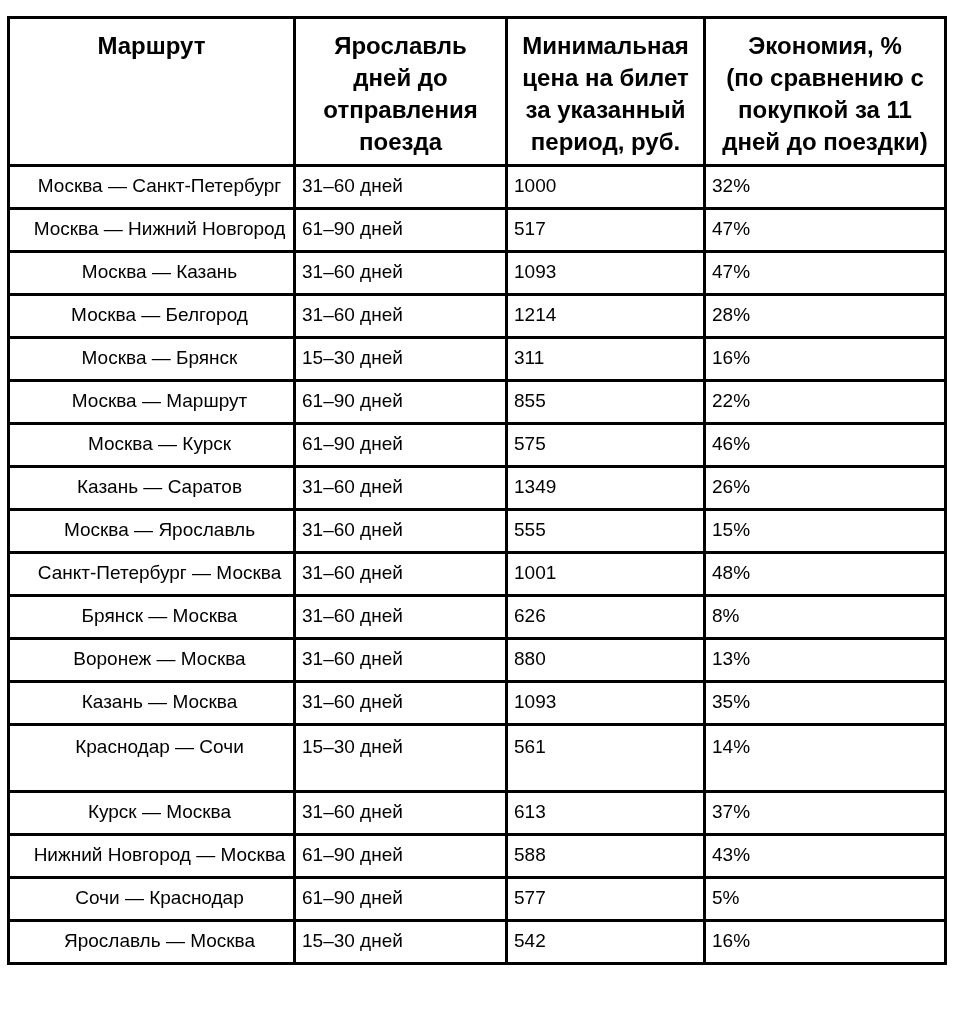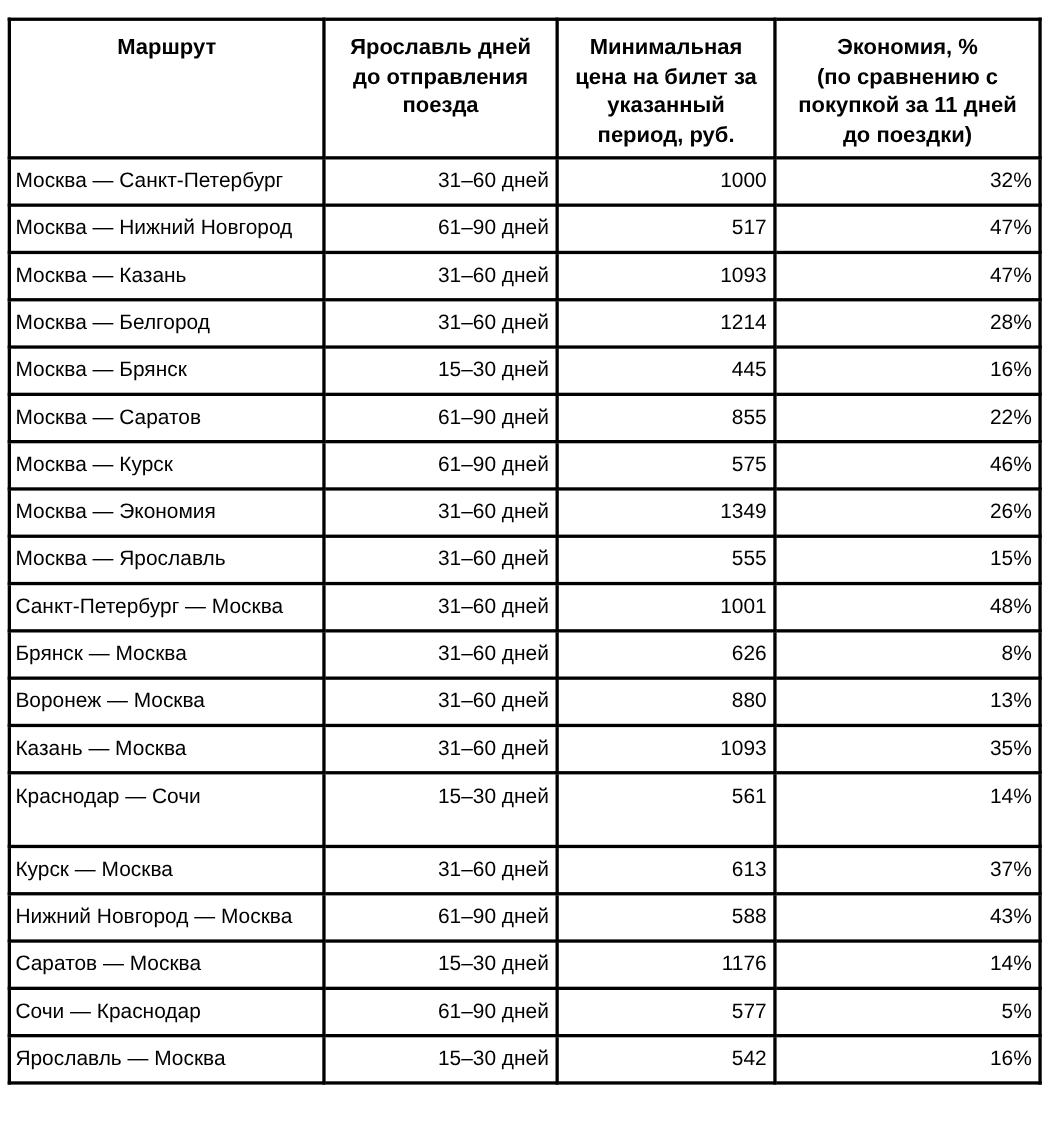--- a/index.html
+++ b/index.html
@@ -21,43 +21,43 @@
   col.c0 { width: 286px; }
   col.c1 { width: 212px; }
   col.c2 { width: 198px; }
   col.c3 { width: 241px; }
   th, td {
     border: 3px solid #000000;
     overflow: hidden;
   }
   thead tr { height: 112px; }
   th {
-    font-size: 20px;
+    font-size: 24px;
     font-weight: bold;
     text-align: center;
     vertical-align: top;
     padding: 11px 10px 6px 10px;
     line-height: 1.33;
     white-space: pre-line;
   }
   tbody tr { height: 43px; }
   tbody tr.tall { height: 67px; }
   td {
     font-size: 19px;
     font-weight: normal;
     vertical-align: middle;
     padding: 0 6px;
     line-height: 1.2;
   }
   td.route {
-    text-align: left;
-    padding-left: 4px;
+    text-align: center;
+    padding-left: 22px;
   }
   td.days, td.price, td.savings {
-    text-align: right;
+    text-align: left;
   }
   tbody tr.tall td {
     vertical-align: top;
     padding-top: 10px;
   }
 </style>
 </head>
 <body>
 
 <table class="fares">
@@ -97,37 +97,37 @@
       </tr>
       <tr>
         <td class="route">Москва — Белгород</td>
         <td class="days">31–60 дней</td>
         <td class="price">1214</td>
         <td class="savings">28%</td>
       </tr>
       <tr>
         <td class="route">Москва — Брянск</td>
         <td class="days">15–30 дней</td>
-        <td class="price">445</td>
+        <td class="price">311</td>
         <td class="savings">16%</td>
       </tr>
       <tr>
-        <td class="route">Москва — Саратов</td>
+        <td class="route">Москва — Маршрут</td>
         <td class="days">61–90 дней</td>
         <td class="price">855</td>
         <td class="savings">22%</td>
       </tr>
       <tr>
         <td class="route">Москва — Курск</td>
         <td class="days">61–90 дней</td>
         <td class="price">575</td>
         <td class="savings">46%</td>
       </tr>
       <tr>
-        <td class="route">Москва — Экономия</td>
+        <td class="route">Казань — Саратов</td>
         <td class="days">31–60 дней</td>
         <td class="price">1349</td>
         <td class="savings">26%</td>
       </tr>
       <tr>
         <td class="route">Москва — Ярославль</td>
         <td class="days">31–60 дней</td>
         <td class="price">555</td>
         <td class="savings">15%</td>
       </tr>
@@ -167,26 +167,20 @@
         <td class="price">613</td>
         <td class="savings">37%</td>
       </tr>
       <tr>
         <td class="route">Нижний Новгород — Москва</td>
         <td class="days">61–90 дней</td>
         <td class="price">588</td>
         <td class="savings">43%</td>
       </tr>
       <tr>
-        <td class="route">Саратов — Москва</td>
-        <td class="days">15–30 дней</td>
-        <td class="price">1176</td>
-        <td class="savings">14%</td>
-      </tr>
-      <tr>
         <td class="route">Сочи — Краснодар</td>
         <td class="days">61–90 дней</td>
         <td class="price">577</td>
         <td class="savings">5%</td>
       </tr>
       <tr>
         <td class="route">Ярославль — Москва</td>
         <td class="days">15–30 дней</td>
         <td class="price">542</td>
         <td class="savings">16%</td>

